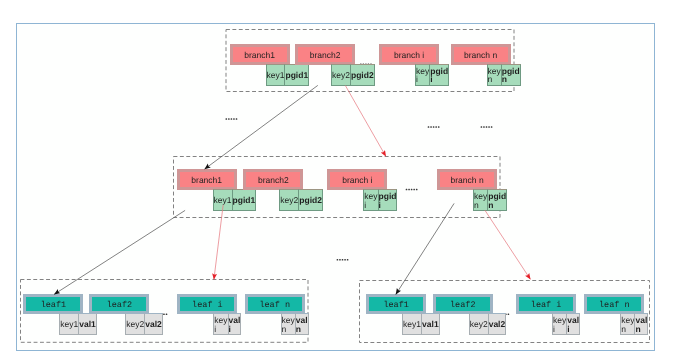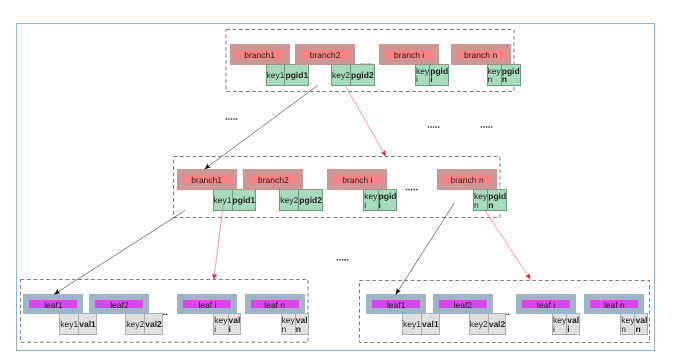--- a/index.html
+++ b/index.html
@@ -2,27 +2,27 @@
 <html><head>
 <meta charset="utf-8">
 <style>
   html,body{margin:0;padding:0;}
   body{width:684px;height:361px;background:#ffffff;font-family:"Liberation Sans",sans-serif;overflow:hidden;-webkit-font-smoothing:antialiased;text-rendering:geometricPrecision;}
   #stage{position:absolute;left:0;top:0;width:684px;height:361px;}
   .frame{position:absolute;left:15.7px;top:22.9px;width:638.9px;height:328.3px;border:1.2px solid #8fb5d4;background:#fefffe;box-sizing:border-box;}
   svg.dashes{position:absolute;left:0;top:0;width:684px;height:361px;overflow:visible;}
   svg.dashes rect{fill:none;stroke:#828282;stroke-width:1;stroke-dasharray:3.9 2.5;}
   .node{position:absolute;width:60.2px;height:42.4px;box-sizing:border-box;}
-  .node .hdr{height:21.4px;box-sizing:border-box;border:6px solid #000000;display:flex;align-items:center;justify-content:center;font-size:8.5px;line-height:1;color:#1f1f1f;padding-top:1.4px;}
+  .node .hdr{height:21.4px;box-sizing:border-box;border:3px solid #000000;display:flex;align-items:center;justify-content:center;font-size:8.5px;line-height:1;color:#1f1f1f;padding-top:1.4px;}
   .node .body{height:22px;box-sizing:border-box;display:flex;margin-top:-1px;padding-left:36px;}
   .node .body .cell{flex:1;box-sizing:border-box;border:1px solid #7f9f8f;display:flex;align-items:center;justify-content:center;font-size:8.5px;line-height:1;color:#1f1f1f;padding-top:1px;}
   .node .body .cell + .cell{margin-left:-1px;font-weight:bold;}
   .node.branch .hdr{background:#fa8285;border-color:#cf9696;}
   .node.branch .body .cell{background:#a6dcbb;border-color:#6e9a82;border-top-color:#9d9583;}
-  .node.leaf .hdr{background:#d946ef;border-color:#9fb4c4;height:20.2px;}
+  .node.leaf .hdr{background:#14b8a6;border-color:#9fb4c4;height:20.2px;font-family:Liberation Mono, monospace;}
   .node.leaf .body{height:21.4px;}
   .node.leaf .body .cell{background:#e0e0e0;border-color:#a7aeb2;border-top-color:#9fb4c4;}
   svg.edges{position:absolute;left:0;top:0;width:684px;height:361px;overflow:visible;}
   svg.dotlayer{position:absolute;left:0;top:0;width:684px;height:361px;overflow:visible;}
   svg.dotlayer rect{fill:#3a3a3a;}
 </style>
 </head>
 <body>
 
 <div id="stage">

